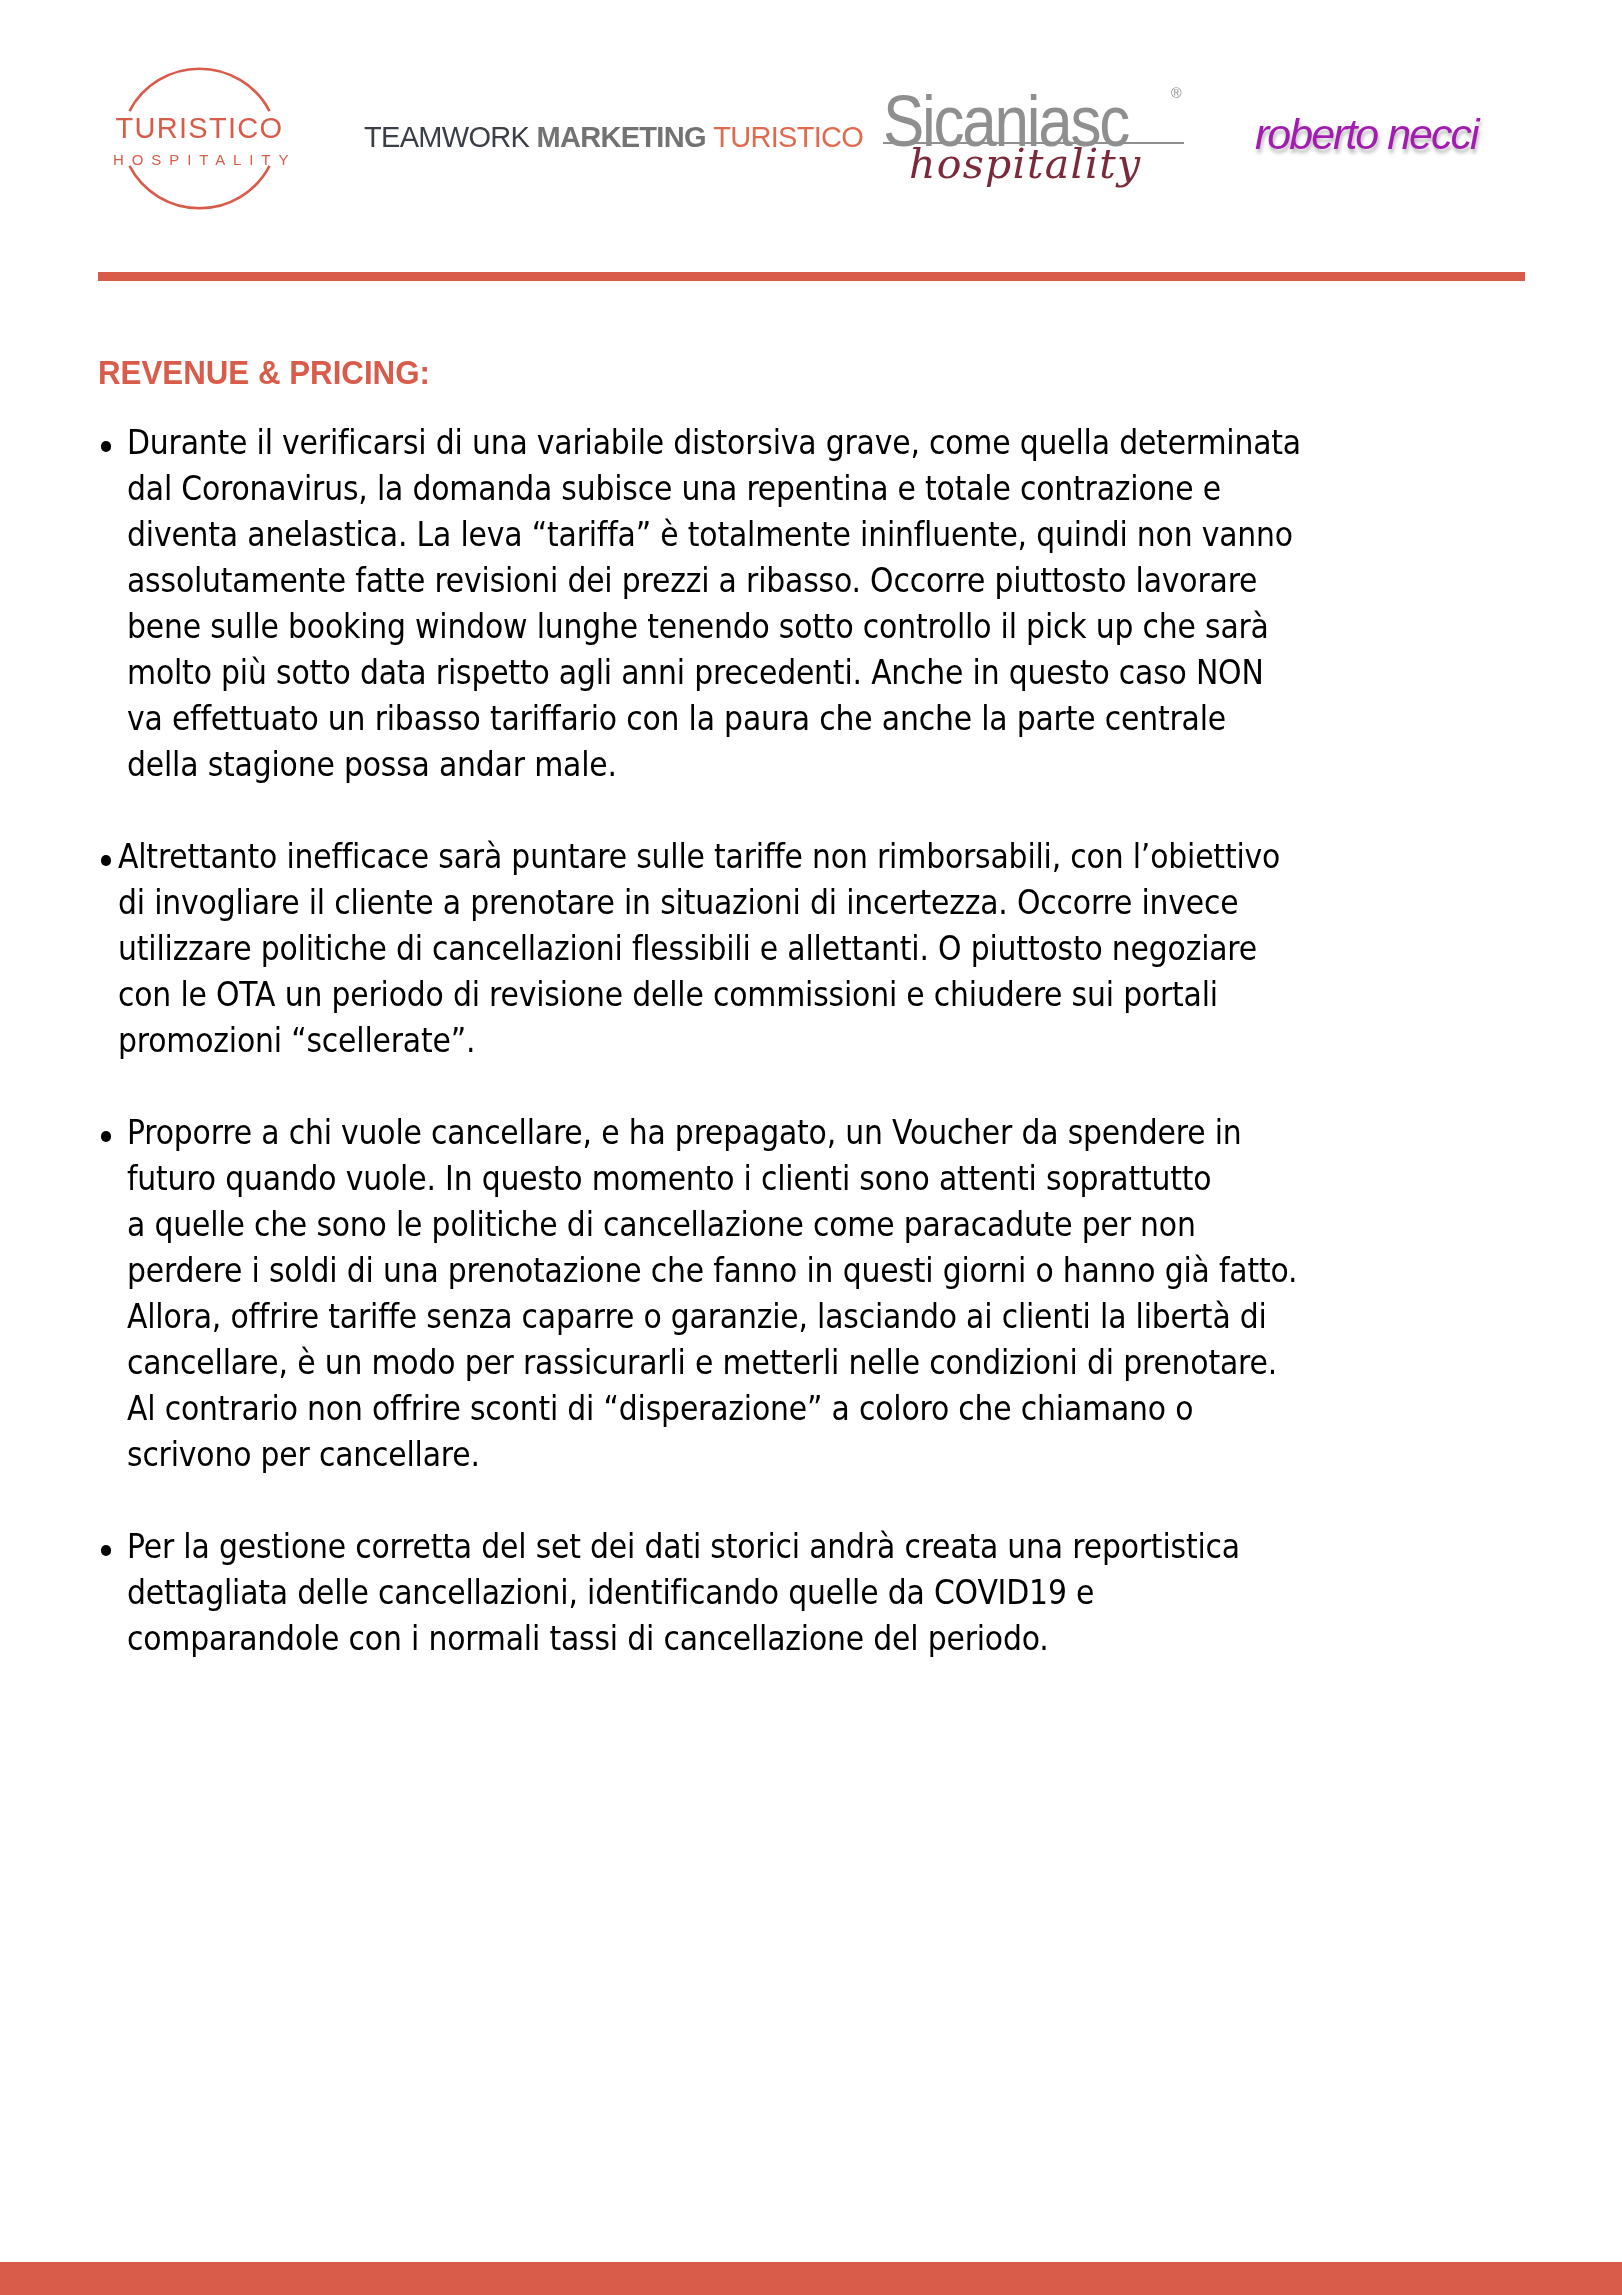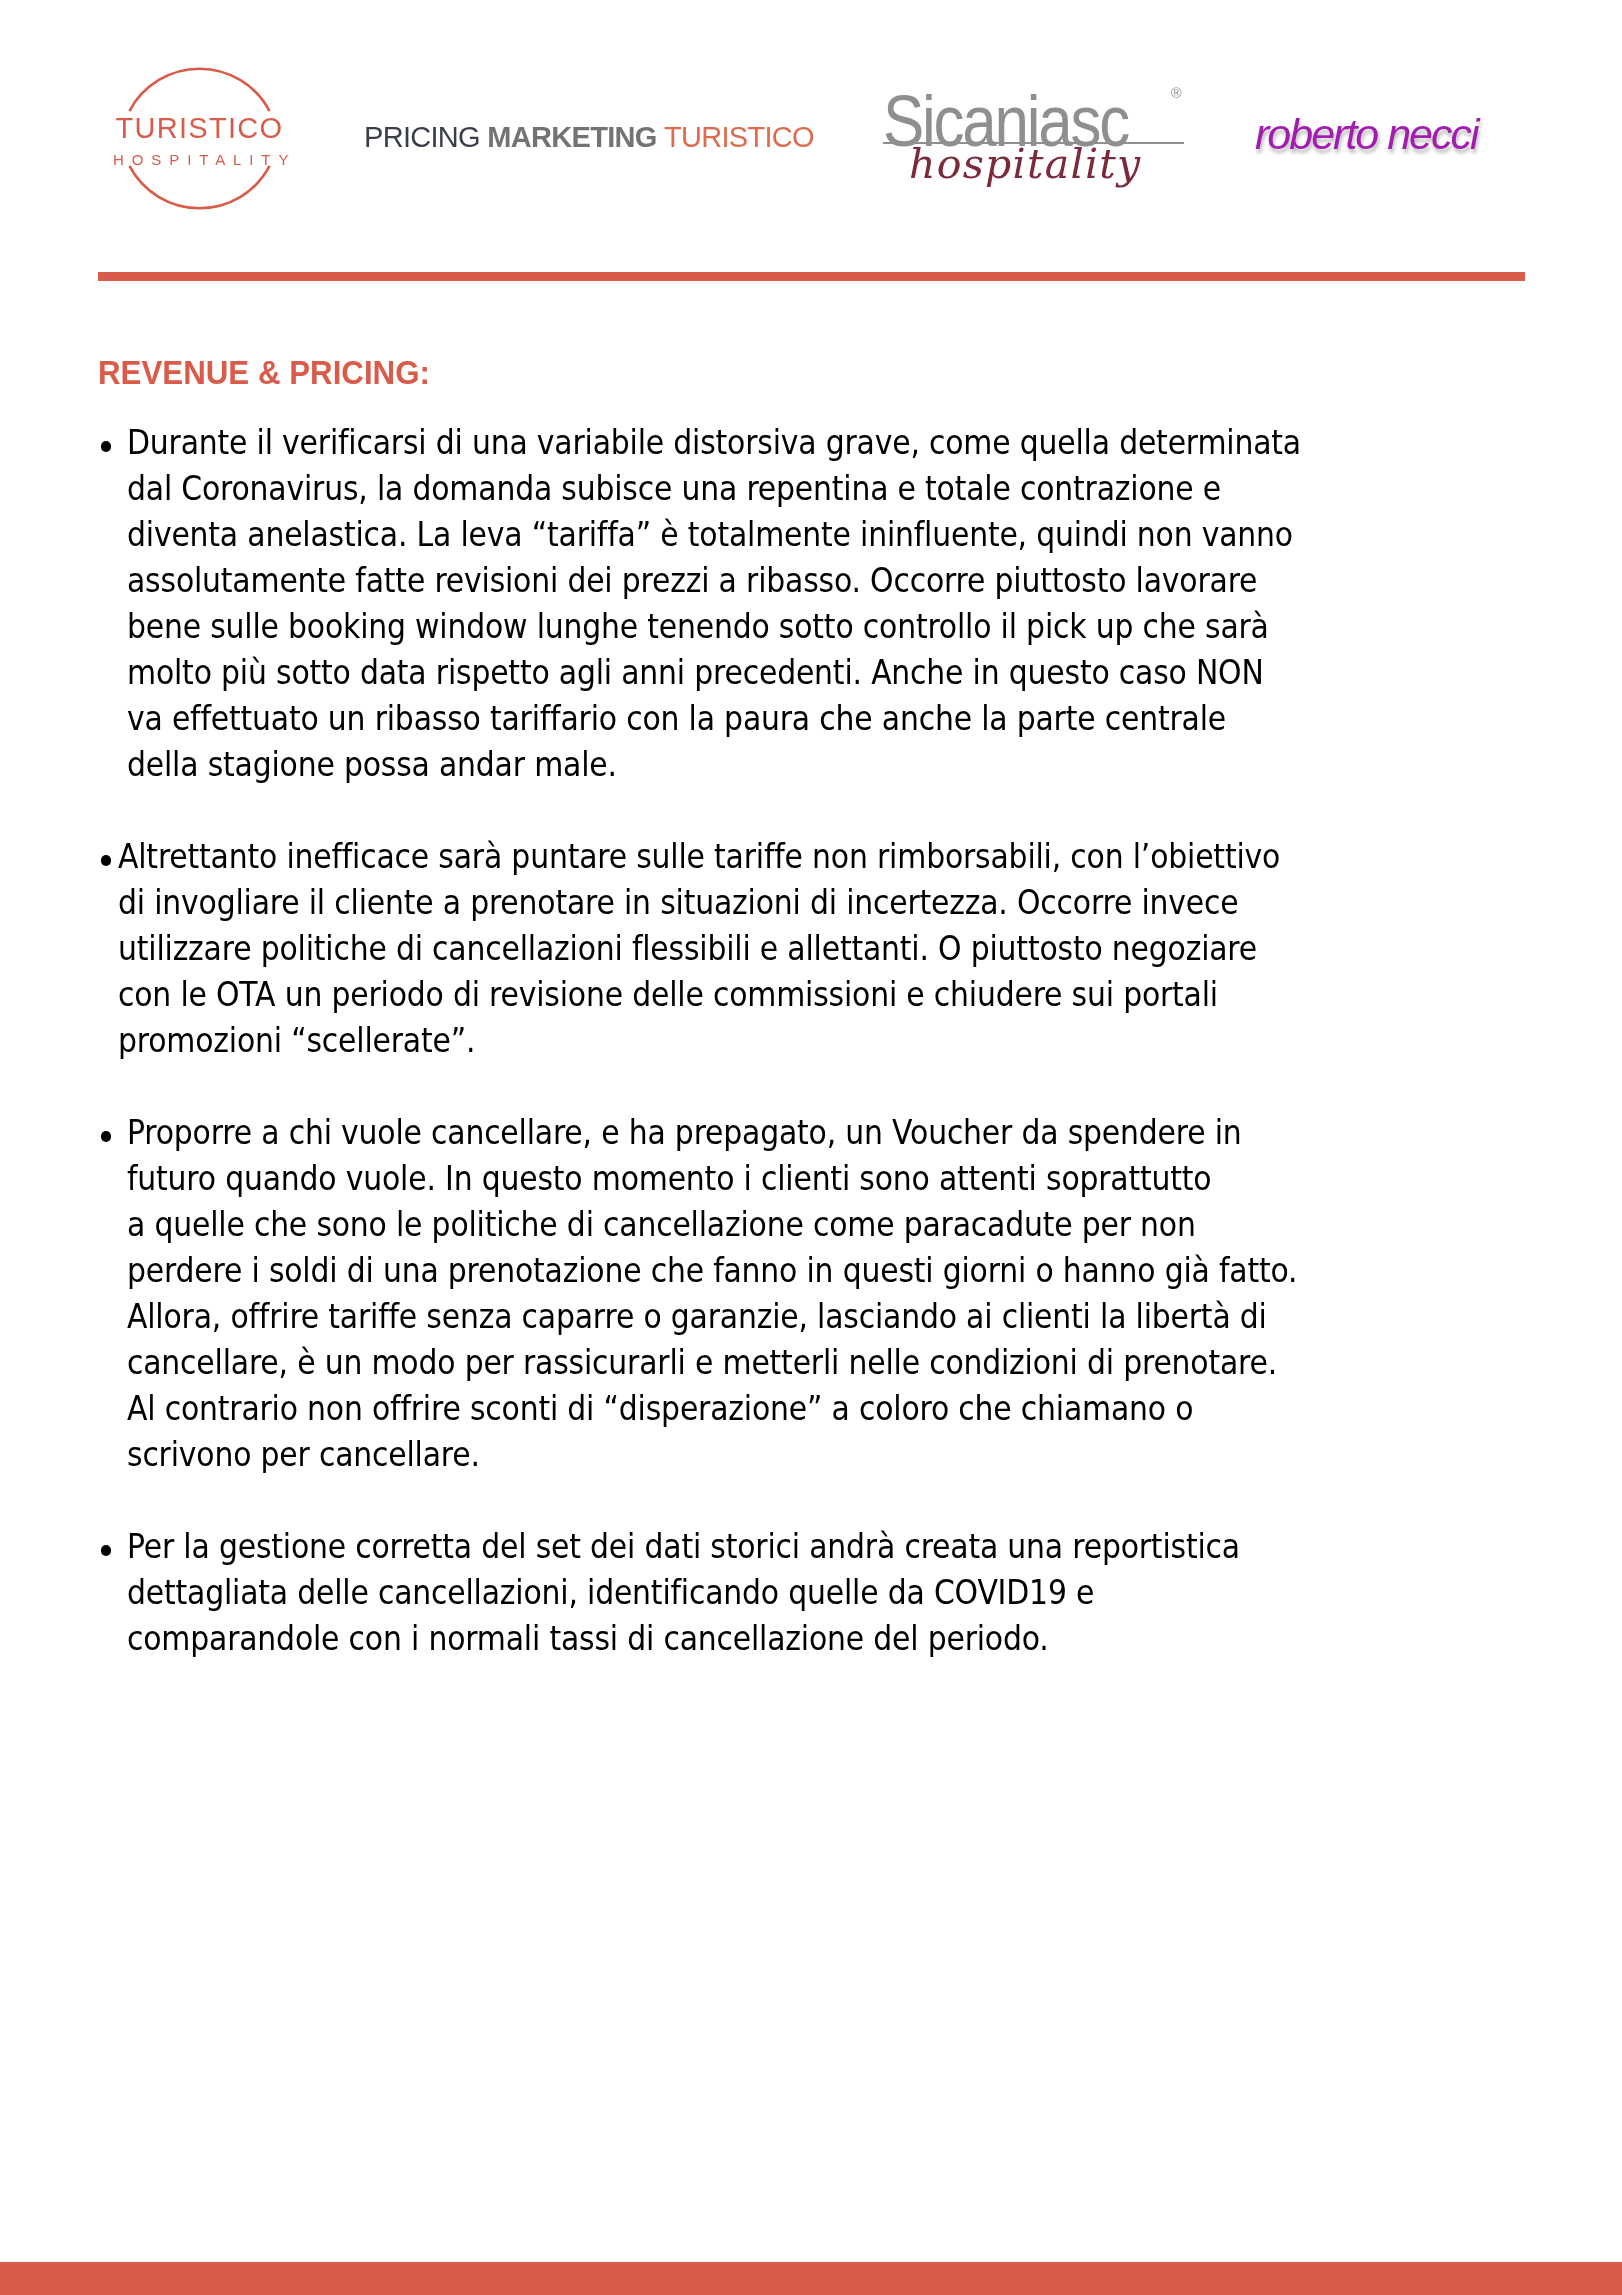--- a/index.html
+++ b/index.html
@@ -180,21 +180,21 @@
   <div class="logo-teamwork">
     <svg width="203" height="157" viewBox="0 0 310 240">
       <path d="M 48 78 A 120 118 0 0 1 262 78" fill="none" stroke="#d95b4a" stroke-width="4"></path>
       <path d="M 48 162 A 120 118 0 0 0 262 162" fill="none" stroke="#d95b4a" stroke-width="4"></path>
     </svg>
     <div class="tw-main">TURISTICO</div>
     <div class="tw-sub">HOSPITALITY</div>
   </div>
 
   <div class="logo-dmt">
-    <span class="dmt-light">PRICING </span><span class="dmt-bold">MARKETING </span><span class="dmt-accent">TURISTICO</span>
+    <span class="dmt-light">TEAMWORK </span><span class="dmt-bold">MARKETING </span><span class="dmt-accent">TURISTICO</span>
   </div>
 
   <div class="logo-sicaniasc">
     <div class="sic-main">Sicaniasc</div>
     <div class="sic-reg">®</div>
     <div class="sic-rule"></div>
     <div class="sic-script">hospitality</div>
   </div>
 
   <div class="logo-necci">roberto necci</div>

